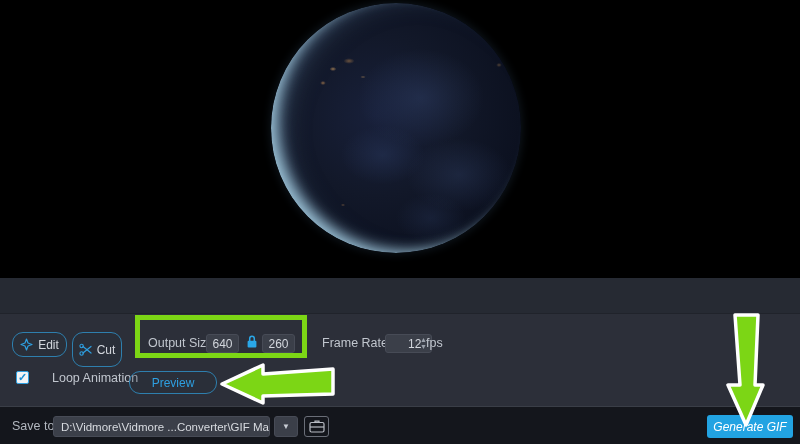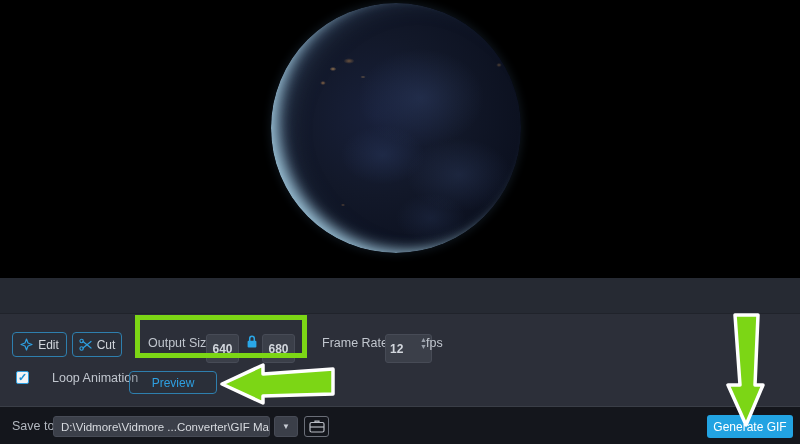--- a/index.html
+++ b/index.html
@@ -31,57 +31,57 @@
       radial-gradient(4px 3px at 228px 62px, rgba(255,190,110,0.28), transparent 70%);
   }
 
   
   .seek-row { position:absolute; left:0; top:278px; width:800px; height:35px; background:#262a33; }
 
   
   .panel { position:absolute; left:0; top:313px; width:800px; height:93px; background:#2c2f39; border-top:1px solid #20232b; }
 
   .btn-outline { position:absolute; display:flex; align-items:center; justify-content:center; gap:5px;
-    background:rgba(36,46,58,0.25); border:1px solid #2e7fae; border-radius:4px; cursor:pointer;
+    background:rgba(36,46,58,0.25); border:1px solid #2e7fae; border-radius:11px; cursor:pointer;
     color:#d3d7dd; font-size:12px; font-family:"Liberation Sans", sans-serif; }
   .edit-btn { left:12px; top:332px; width:55px; height:25px; }
-  .cut-btn  { left:72px; top:332px; width:50px; height:25px; }
+  .cut-btn  { left:72px; top:332px; width:50px; height:35px; }
 
   .lbl { position:absolute; color:#c1c6ce; font-size:12.5px; white-space:nowrap; }
   .out-lbl { left:148px; top:336px; }
   .fr-lbl  { left:322px; top:336px; }
   .fps-lbl { left:426px; top:336px; }
 
-  .field { position:absolute; height:29px; background:#3b3f49; border:1px solid #474b56; border-radius:3px;
-    color:#d3d7dd; font-size:12px; display:flex; align-items:center; justify-content:center; cursor:text;font-weight:bold; }
+  .field { position:absolute; height:19px; background:#3b3f49; border:1px solid #474b56; border-radius:3px;
+    color:#d3d7dd; font-size:12px; display:flex; align-items:center; justify-content:center; cursor:text; }
   .w-field { left:206px; top:334px; width:33px; }
   .h-field { left:262px; top:334px; width:33px; }
   .lock { position:absolute; left:246px; top:334px; width:12px; height:15px; }
 
-  .spin-field { left:385px; top:334px; width:47px; justify-content:flex-start; padding-left:4px; }
+  .spin-field { left:385px; top:334px; width:47px; justify-content:flex-start; padding-left:22px; }
   .spin { position:absolute; right:4px; top:1px; display:flex; flex-direction:column; line-height:7px; font-size:7px; color:#9aa0aa; cursor:pointer; }
 
   .checkbox { position:absolute; left:16px; top:371px; width:13px; height:13px; background:#f2f4f6;
     border:1px solid #2e9fe0; border-radius:2px; color:#1d8fd4; font-size:11px; line-height:11px;
     text-align:center; cursor:pointer; font-weight:bold; }
   .loop-lbl { left:52px; top:371px; }
   .preview-btn { left:129px; top:371px; width:88px; height:23px; background:rgba(36,46,58,0.25); color:#2e9fe0;align-items:center; }
 
   
   .save-bar { position:absolute; left:0; top:406px; width:800px; height:38px; background:#14161c; border-top:1px solid #3a3e47; }
   .save-lbl { left:12px; top:419px; color:#b2b7bf; }
   .path-select { position:absolute; left:53px; top:416px; width:217px; height:21px; background:#3b3f49; border:1px solid #474b56;
     border-radius:3px; color:#d8dbe0; font-size:11.5px; display:flex; align-items:center; padding-left:7px;
     white-space:nowrap; overflow:hidden; cursor:pointer; }
   .dd-btn { position:absolute; left:274px; top:416px; width:24px; height:21px; background:#3b3f49; border:1px solid #474b56;
     border-radius:3px; color:#c8ccd4; font-size:8px; cursor:pointer; }
   .folder-btn { position:absolute; left:304px; top:416px; width:25px; height:21px; background:none; border:1px solid #6a6e78;
     border-radius:3px; cursor:pointer; display:flex; align-items:center; justify-content:center; }
   .generate { position:absolute; left:707px; top:415px; width:86px; height:23px; background:#22a3e2; border:none; border-radius:3px;
-    color:#ffffff; font-size:12px; font-family:"Liberation Sans", sans-serif; cursor:pointer; }
+    color:#ffffff; font-size:12px; font-family:"Liberation Sans", sans-serif; cursor:pointer;font-style:italic; }
 
   
   .green-box { position:absolute; left:135px; top:315px; width:172px; height:43px; border:5px solid #7cd615; pointer-events:none; }
   .arrow-svg { position:absolute; pointer-events:none; }
   .arrow-left { left:218px; top:360px; }
   .arrow-down { left:708px; top:311px; }
 </style>
 </head>
 <body>
 
@@ -120,21 +120,21 @@
   </button>
 
   <span class="lbl out-lbl">Output Size:</span>
   <div class="field w-field">640</div>
   <span class="lock">
     <svg width="12" height="15" viewBox="0 0 12 15">
       <path d="M3.7 7 V4.6 a2.3 2.3 0 0 1 4.6 0 V7" fill="none" stroke="#2aa7e8" stroke-width="1.5"></path>
       <rect x="1.6" y="6.8" width="8.8" height="6.6" rx="1" fill="#2aa7e8"></rect>
     </svg>
   </span>
-  <div class="field h-field">680</div>
+  <div class="field h-field">260</div>
 
   <span class="lbl fr-lbl">Frame Rate:</span>
   <div class="field spin-field">
     <span>12</span>
     <span class="spin">
       <i>▲</i>
       <i>▼</i>
     </span>
   </div>
   <span class="lbl fps-lbl">fps</span>

